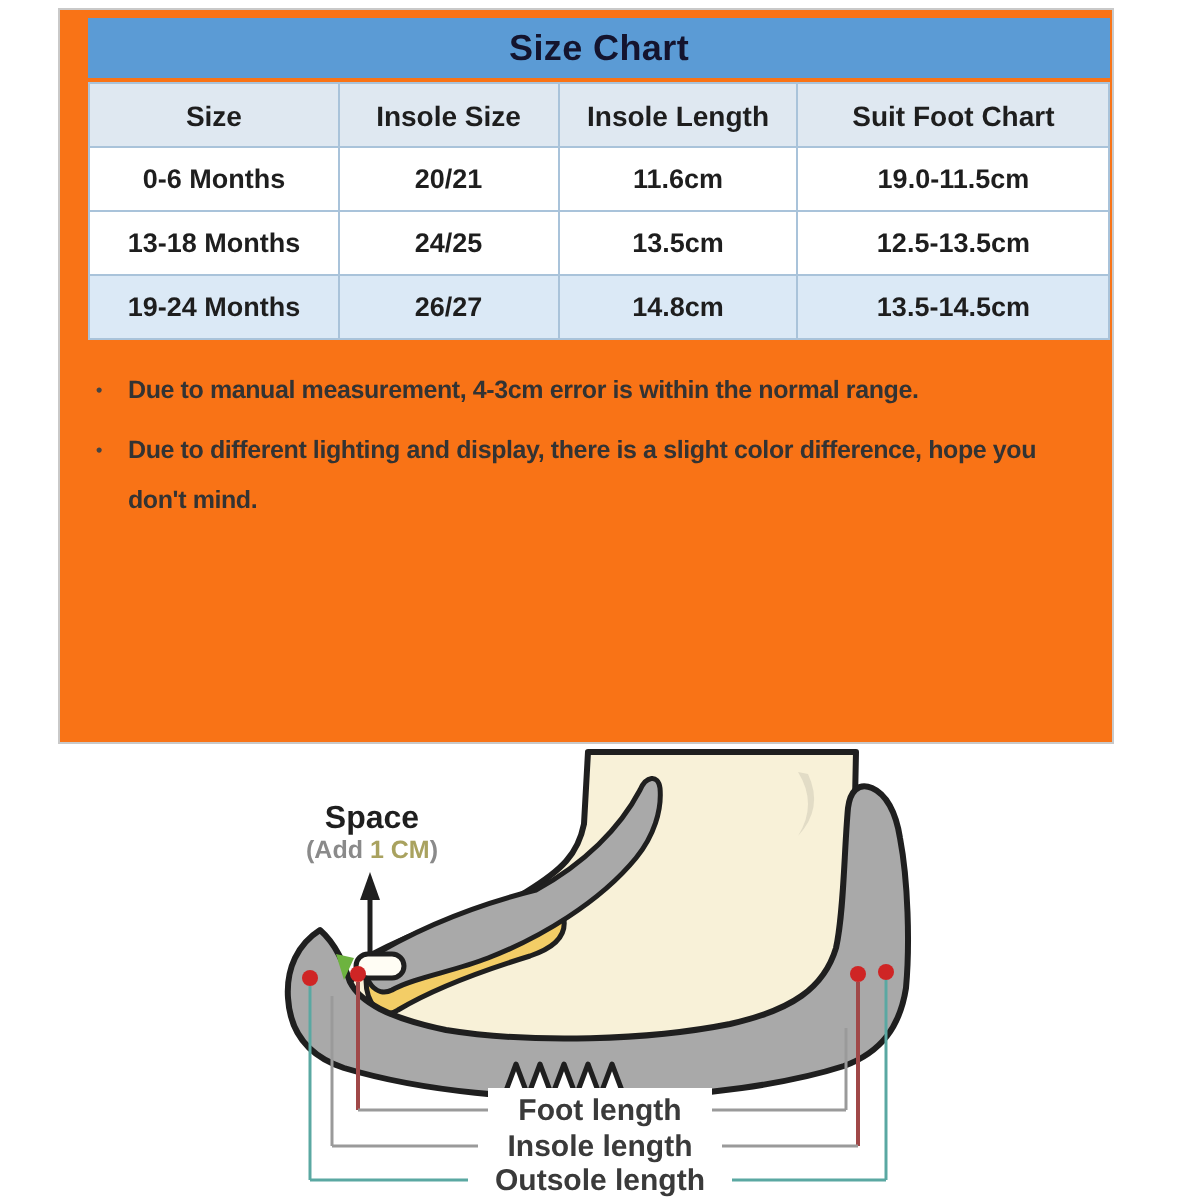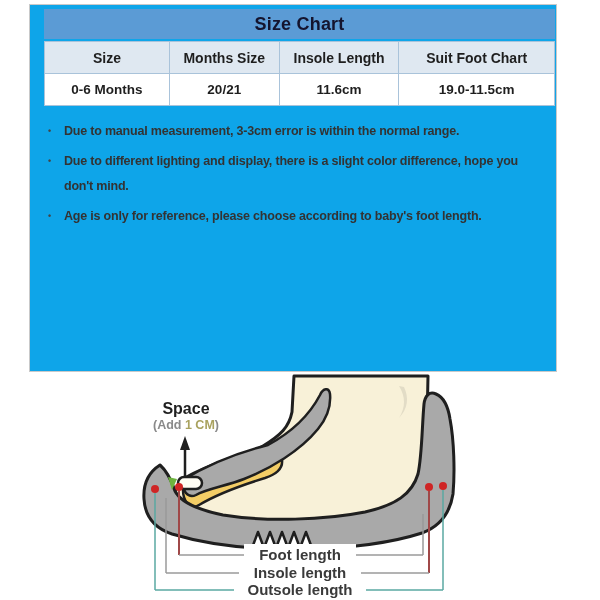--- a/index.html
+++ b/index.html
@@ -2,21 +2,21 @@
 <html><head>
 <meta charset="utf-8">
 <style>
   * { margin:0; padding:0; box-sizing:border-box; }
   html,body { width:600px; height:600px; background:#fff; overflow:hidden;
               font-family:"Liberation Sans","DejaVu Sans",sans-serif; }
   .stage { position:relative; width:600px; height:600px; background:#fff; }
 
   
   .panel { position:absolute; left:29px; top:4px; width:528px; height:368px;
-           border:1px solid #c9c9c9; background:#0ea5e9; }
+           border:1px solid #c9c9c9; background:#f97316; }
 
   .chart-wrap { margin:4px 0 0 14px; width:511px; }
   .chart-title-bar { height:30px; background:#5b9bd5; display:flex;
                      align-items:center; justify-content:center; }
   .chart-title-bar span { font-weight:bold; font-size:18px; color:#14142e; letter-spacing:.2px; }
 
   table.size-table { width:511px; border-collapse:collapse; margin-top:2px; table-layout:fixed; }
   table.size-table th, table.size-table td {
       border:1px solid #a9c3da; text-align:center; vertical-align:middle;
       height:32px; font-weight:bold; color:#1e1e1e; }
@@ -50,39 +50,50 @@
       <table class="size-table">
         <colgroup>
           <col style="width:24.5%">
             <col style="width:21.5%">
           <col style="width:23.5%">
             <col style="width:30.5%">
         </colgroup>
         <thead>
           <tr id="size-table-header-row">
               <th>Size</th>
-              <th>Months Size</th>
+              <th>Insole Size</th>
               <th>Insole Length</th>
               <th>Suit Foot Chart</th>
             </tr>
         </thead>
         <tbody id="size-table-body">
             <tr>
               <td>0-6 Months</td>
               <td>20/21</td>
               <td>11.6cm</td>
               <td>19.0-11.5cm</td>
             </tr>
+            <tr>
+              <td>13-18 Months</td>
+              <td>24/25</td>
+              <td>13.5cm</td>
+              <td>12.5-13.5cm</td>
+            </tr>
+            <tr class="alt">
+              <td>19-24 Months</td>
+              <td>26/27</td>
+              <td>14.8cm</td>
+              <td>13.5-14.5cm</td>
+            </tr>
           </tbody>
       </table>
     </div>
     <ul class="notes" id="notes-list">
-        <li>Due to manual measurement, 3-3cm error is within the normal range.</li>
+        <li>Due to manual measurement, 4-3cm error is within the normal range.</li>
         <li>Due to different lighting and display, there is a slight color difference, hope you don't mind.</li>
-        <li>Age is only for reference, please choose according to baby's foot length.</li>
       </ul>
   </div>
 
   <div class="diagram">
     <svg width="600" height="228" viewBox="0 0 600 228">
 
       <path d="M306,40 C316,28 324,24 330,29 C333,42 328,57 318,69 L299,83 C304,68 304,52 306,40 Z" fill="#f3cd66" stroke="#1f1f1f" stroke-width="2"></path>
 
       <path d="M294,4 L292,40 C289,55 281,63 263,74 C233,92 205,102 190,108
                C177,114 171,121 171,130 C171,139 177,146 189,149

